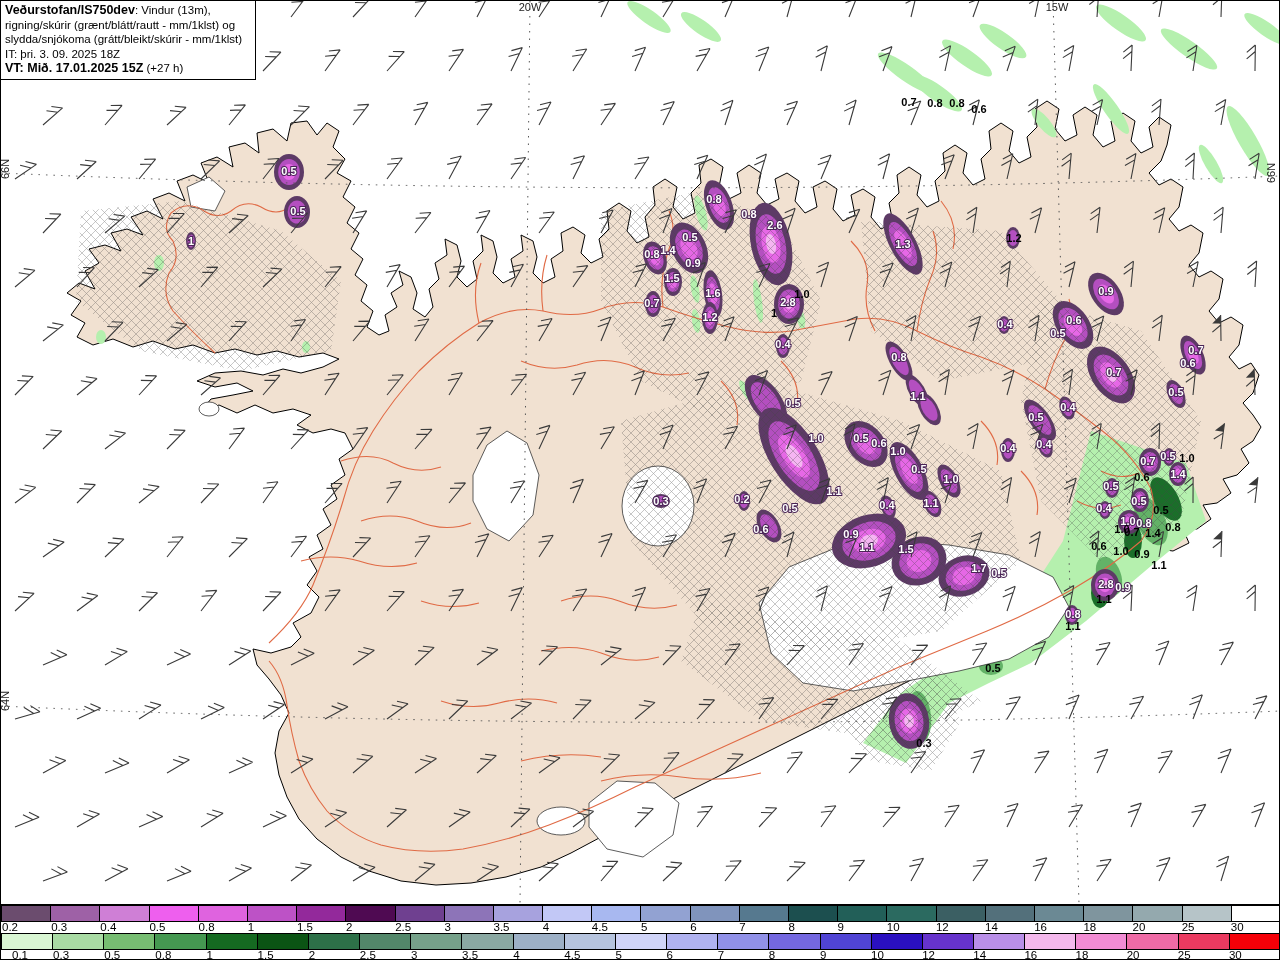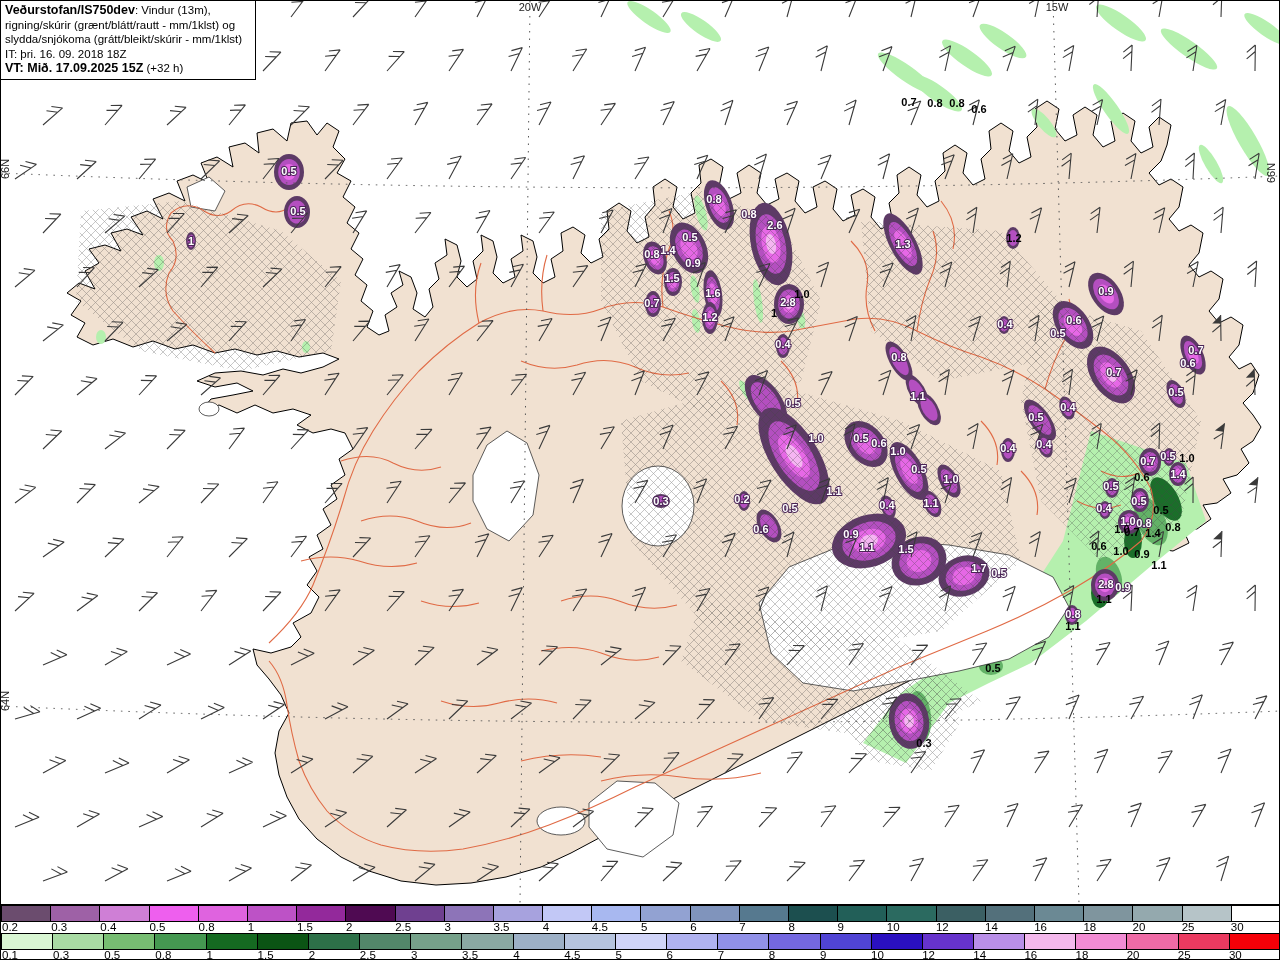--- a/index.html
+++ b/index.html
@@ -692,22 +692,22 @@
           <text x="1072" y="629" class="plabel-b">1.1</text>
           <text x="992" y="671" class="plabel-b">0.5</text>
           <text x="923" y="746" class="plabel-b">0.3</text>
         </g>
     </svg>
 
     <div id="legendbox">
       <div><b>Veðurstofan/IS750dev</b><span>: Vindur (13m),</span></div>
       <div>rigning/skúrir (grænt/blátt/rautt - mm/1klst) og</div>
       <div>slydda/snjókoma (grátt/bleikt/skúrir - mm/1klst)</div>
-      <div>IT: þri. 16. 09. 2018 18Z</div>
-      <div><b>VT: Mið. 17.09.2025 15Z</b><span> (+32 h)</span></div>
+      <div>IT: þri. 3. 09. 2025 18Z</div>
+      <div><b>VT: Mið. 17.01.2025 15Z</b><span> (+27 h)</span></div>
     </div>
   </div>
 
   <div id="bars">
     <div class="bar" id="bar1">
         <div class="cell" style="background: rgb(107, 76, 110);"></div>
         <div class="cell" style="background: rgb(158, 97, 166);"></div>
         <div class="cell" style="background: rgb(207, 127, 214);"></div>
         <div class="cell" style="background: rgb(238, 95, 238);"></div>
         <div class="cell" style="background: rgb(223, 99, 223);"></div>
@@ -782,21 +782,21 @@
         <div class="cell" style="background: rgb(42, 16, 192);"></div>
         <div class="cell" style="background: rgb(102, 51, 204);"></div>
         <div class="cell" style="background: rgb(185, 143, 232);"></div>
         <div class="cell" style="background: rgb(244, 184, 236);"></div>
         <div class="cell" style="background: rgb(242, 140, 212);"></div>
         <div class="cell" style="background: rgb(239, 107, 166);"></div>
         <div class="cell" style="background: rgb(234, 58, 96);"></div>
         <div class="cell" style="background: rgb(245, 0, 8);"></div>
       </div>
     <div class="lrow" id="bar2l">
-        <span style="left: 1px;">0.1</span>
+        <span style="left: 11px;">0.1</span>
         <span style="left: 52.12px;">0.3</span>
         <span style="left: 103.24px;">0.5</span>
         <span style="left: 154.36px;">0.8</span>
         <span style="left: 205.48px;">1</span>
         <span style="left: 256.6px;">1.5</span>
         <span style="left: 307.72px;">2</span>
         <span style="left: 358.84px;">2.5</span>
         <span style="left: 409.96px;">3</span>
         <span style="left: 461.08px;">3.5</span>
         <span style="left: 512.2px;">4</span>

